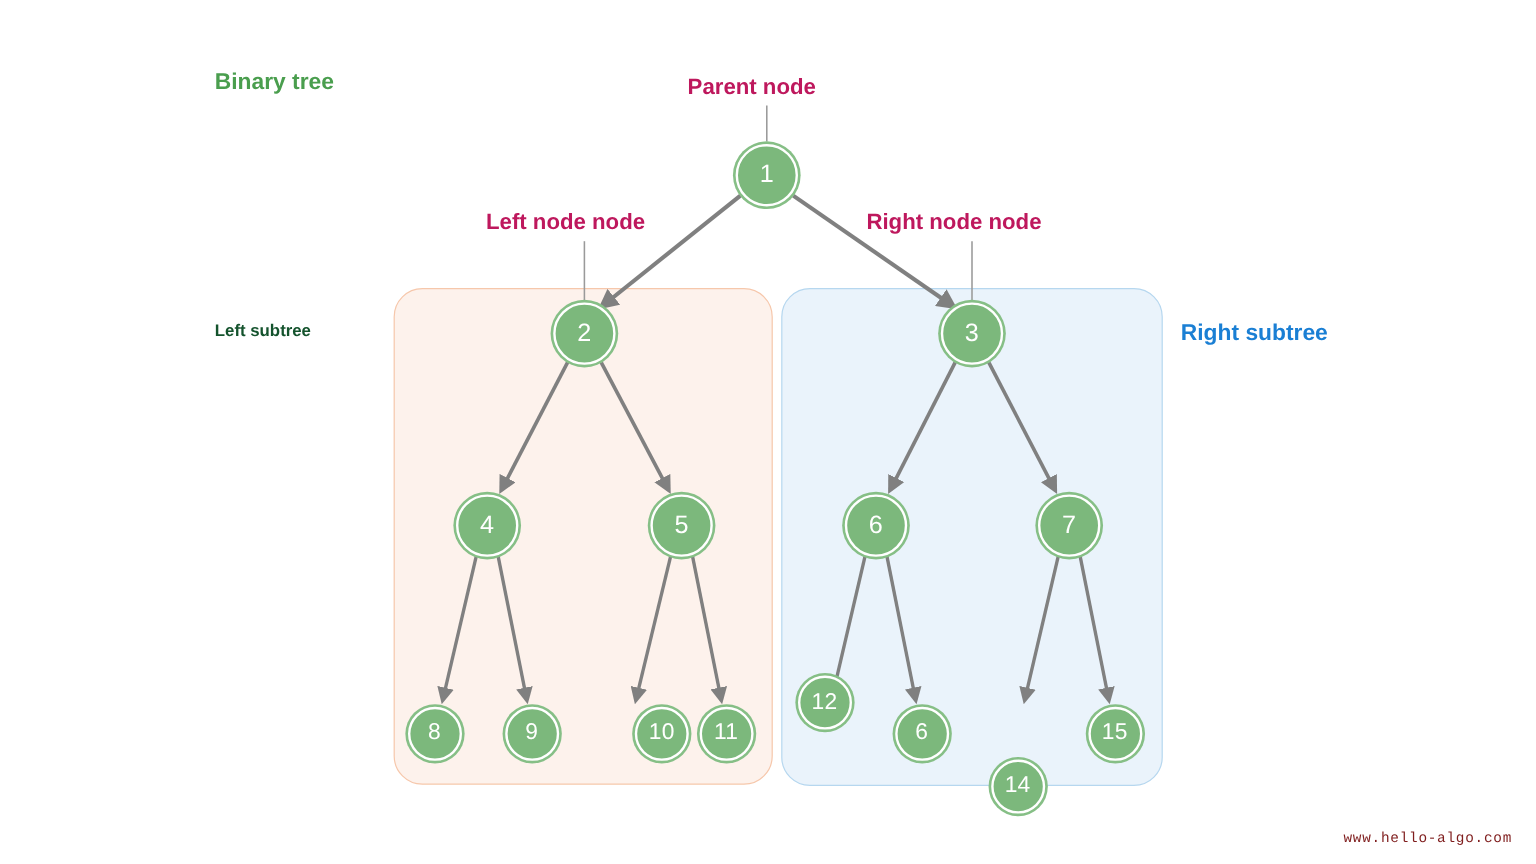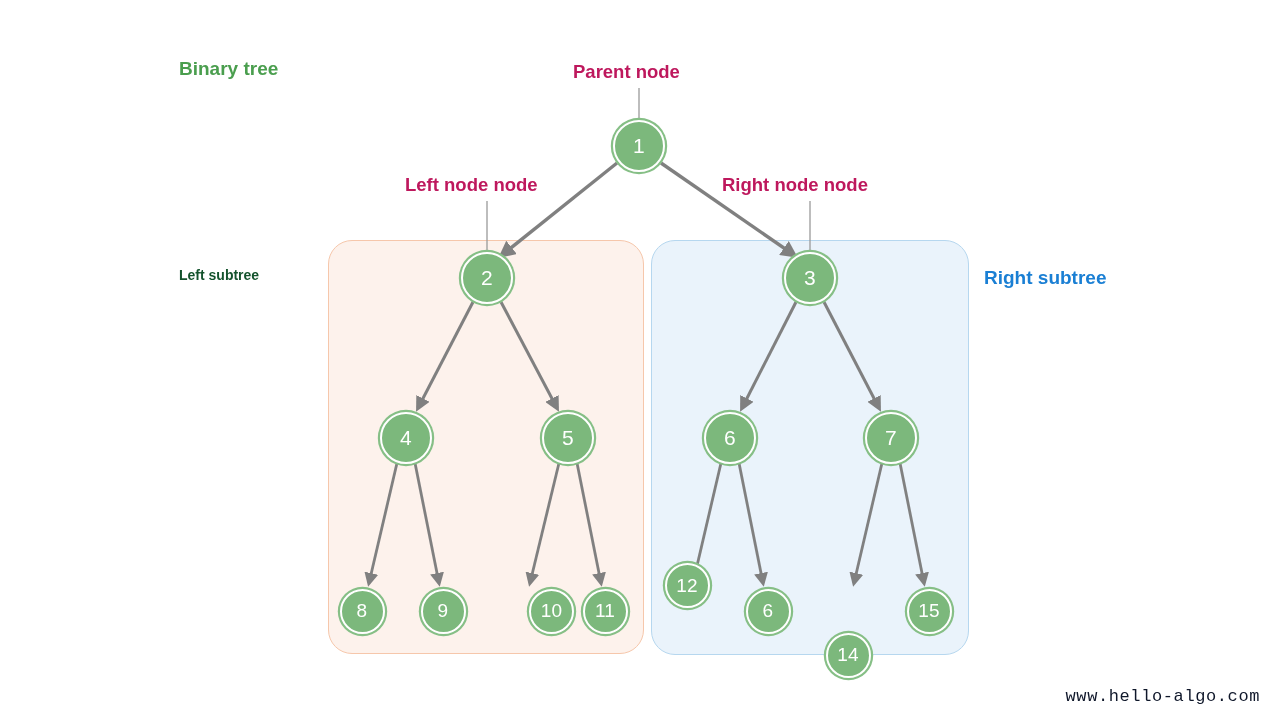--- a/index.html
+++ b/index.html
@@ -95,22 +95,22 @@
   }
   .anno.blue {
     color: #1a7fd4;
     font-size: 19px;
   }
   #watermark {
     position: absolute;
     right: 20px;
     bottom: 14px;
     font-family: "Liberation Mono", monospace;
-    font-size: 17px;
-    color: #0f172a;
+    font-size: 12px;
+    color: #7f1d1d;
     letter-spacing: 0.6px;
     user-select: none;
   }
 </style>
 </head>
 <body>
 
 <div id="stage">
 
   <div class="subtree-box" id="left-subtree-box"></div>

